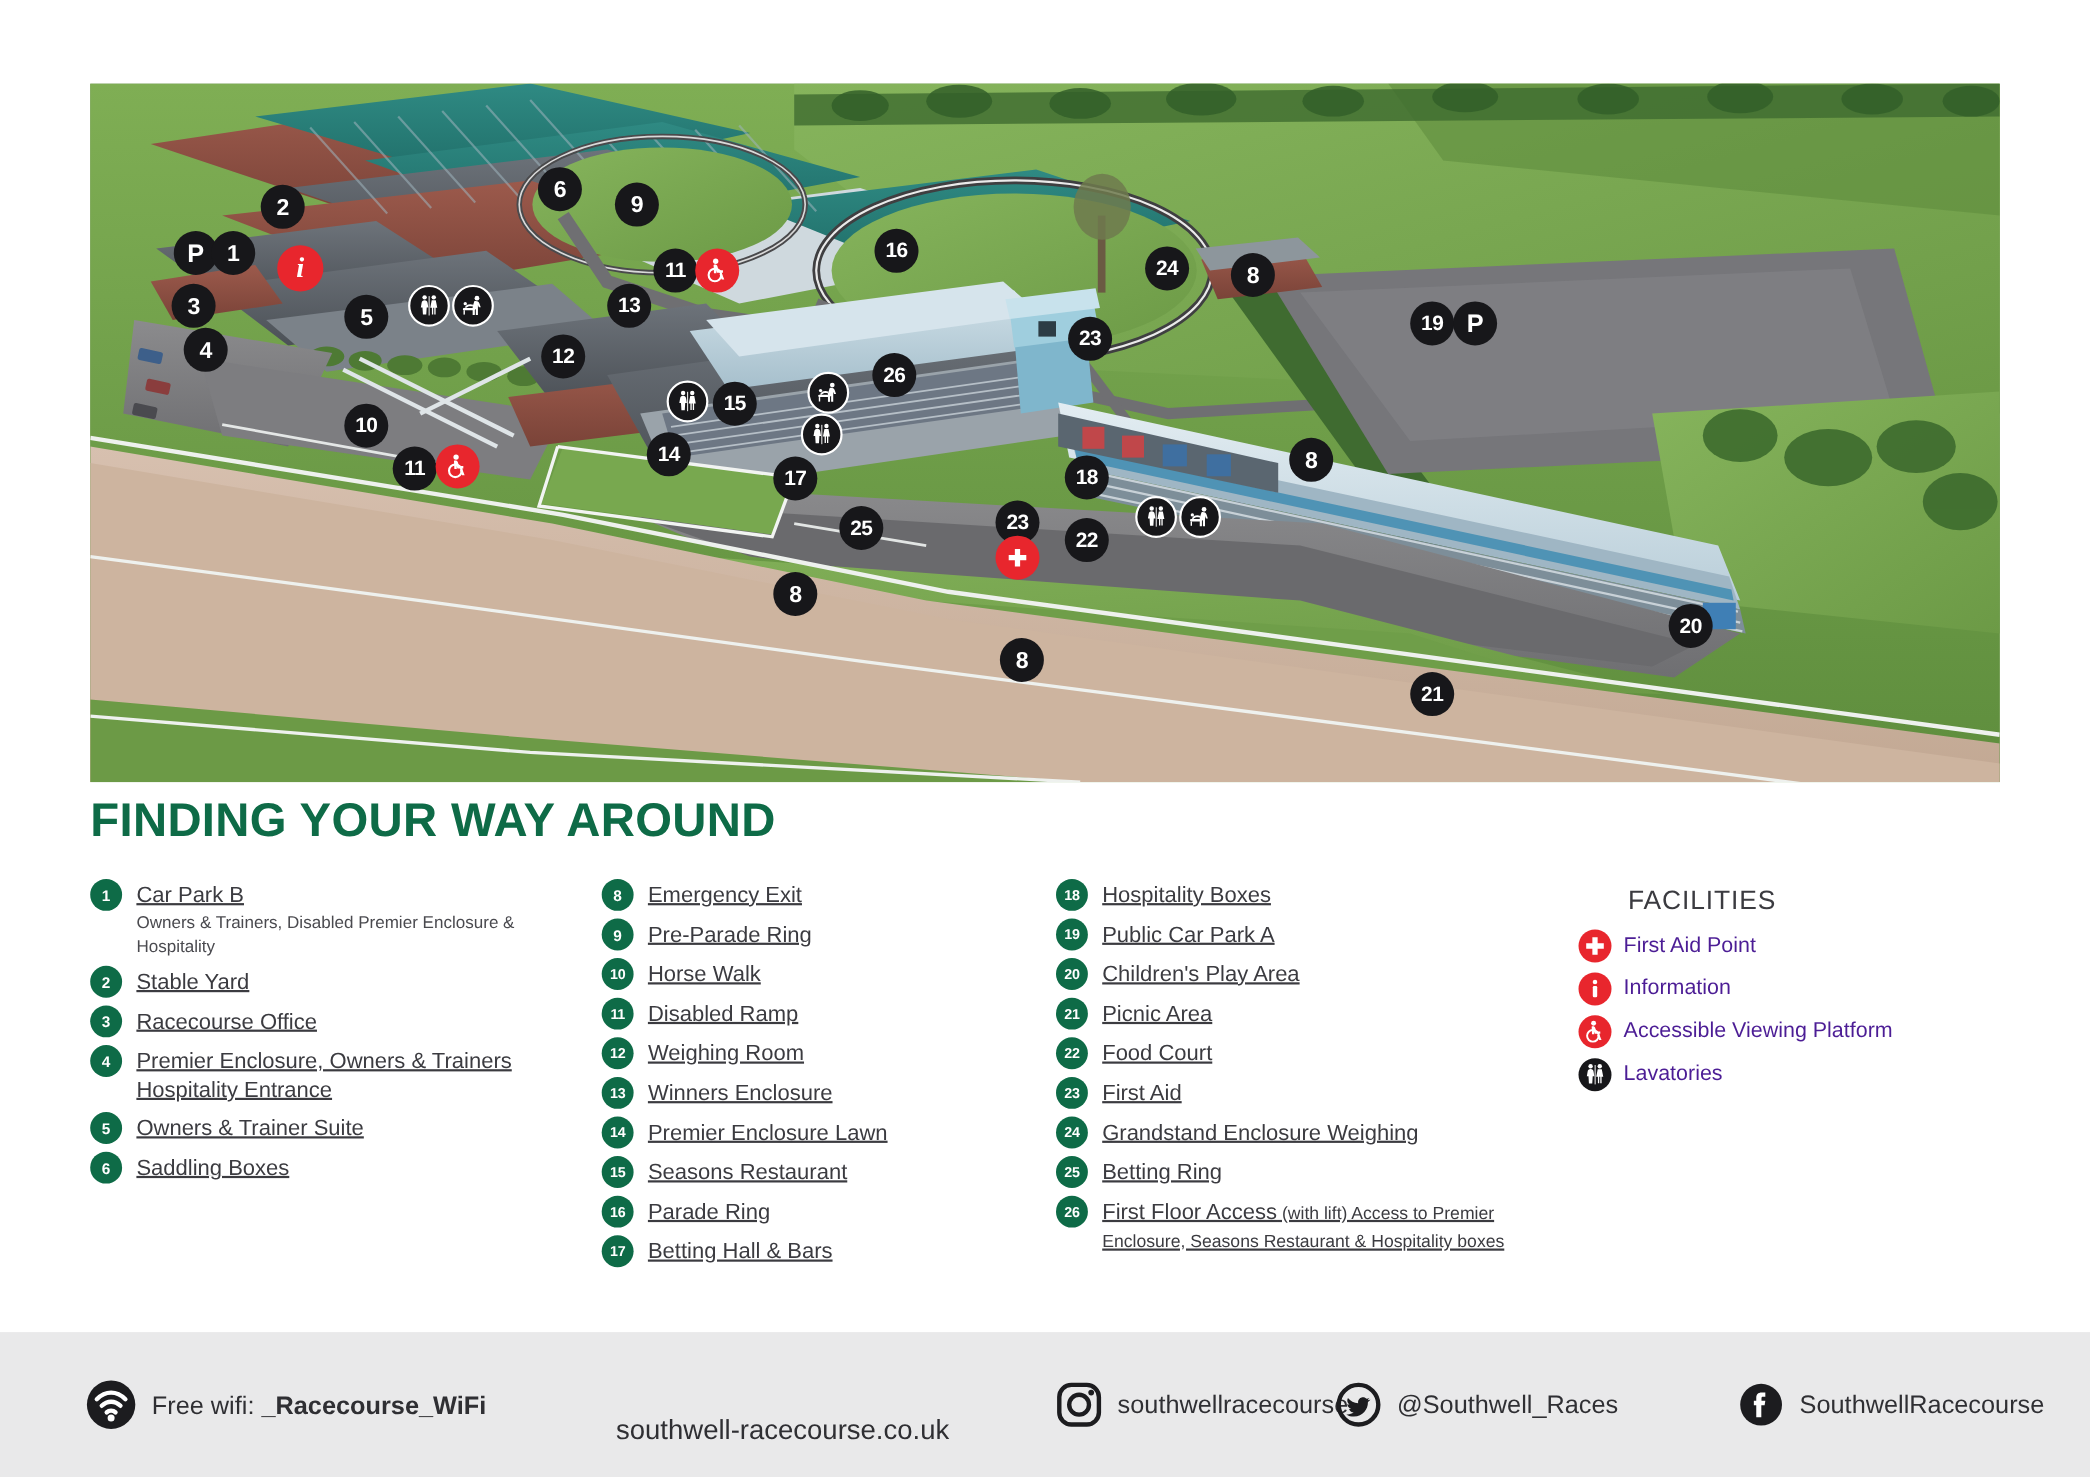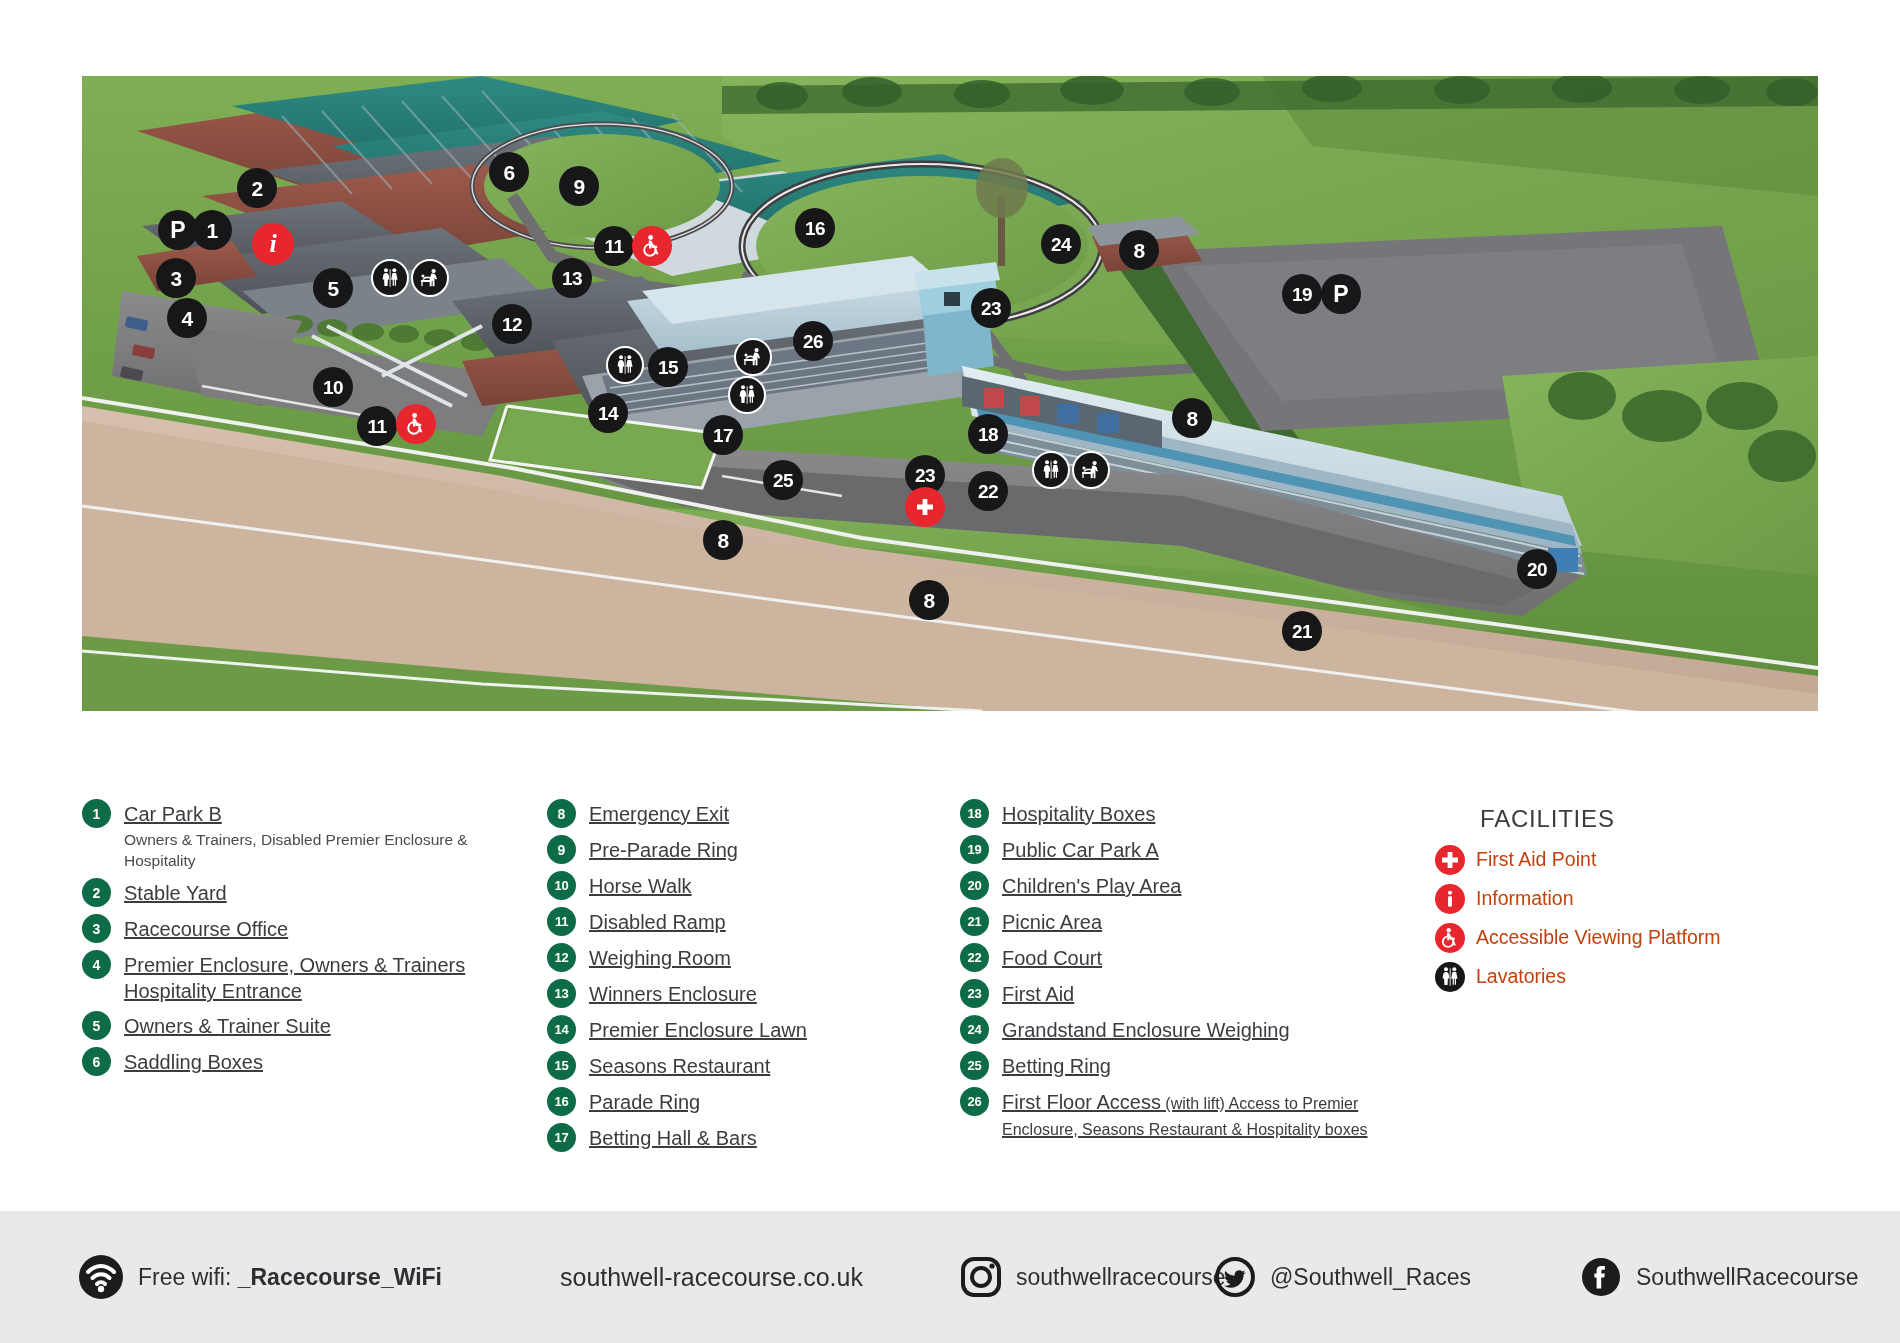--- a/index.html
+++ b/index.html
@@ -146,21 +146,21 @@
     flex: 0 0 auto;
     width: 30px; height: 30px;
     border-radius: 50%;
     display: flex; align-items: center; justify-content: center;
     margin-right: 11px;
   }
   .ficon.red { background: #e8262d; }
   .ficon.dark { background: #17171a; }
   .fac-item .flabel {
     font-size: 19.5px;
-    color: #c2410c;
+    color: #4c1d95;
     line-height: 1.2;
   }
   .fac-item.small .flabel { font-size: 15.5px; }
   .fac-item.small .ficon { width: 27px; height: 27px; }
 
   
   #logo {
     position: absolute;
     left: 1500px; top: 1072px;
     width: 300px; height: 120px;
@@ -185,21 +185,21 @@
     margin-right: 14px;
     display: flex; align-items: center; justify-content: center;
   }
   .foot-item .ftext {
     font-size: 23px;
     color: #2f2f33;
     white-space: nowrap;
   }
   .foot-item .ftext b { font-weight: bold; }
   #foot-wifi  { left: 78px; }
-  #foot-web   { left: 560px; }
+  #foot-web   { left: 560px; margin-top: 24px; }
   #foot-insta { left: 960px; }
   #foot-tw    { left: 1214px; }
   #foot-fb    { left: 1580px; }
   #foot-web .ftext { font-size: 25px; }
 </style>
 </head>
 <body>
 
 <div id="page">
 
@@ -552,20 +552,21 @@
             <path d="M12,5 h6 v7 h7 v6 h-7 v7 h-6 v-7 h-7 v-6 h7 z" fill="#fff"></path>
           </svg>
         </div>
         <div class="marker num" style="left: 641px; top: 464px;">8</div>
         <div class="marker num wide" style="left: 1455px; top: 493px;">20</div>
         <div class="marker num" style="left: 847px; top: 524px;">8</div>
         <div class="marker num wide" style="left: 1220px; top: 555px;">21</div>
       </div>
   </div>
 
+  <div id="legend-title">FINDING YOUR WAY AROUND</div>
 
   <div class="legend-col" id="col1">
       <div class="legend-item">
         <div class="badge">1</div>
         <div class="txt">
           <div class="label">Car Park B</div>
           <div class="sub">Owners &amp; Trainers, Disabled Premier Enclosure &amp; Hospitality</div>
         </div>
       </div>
       <div class="legend-item">

